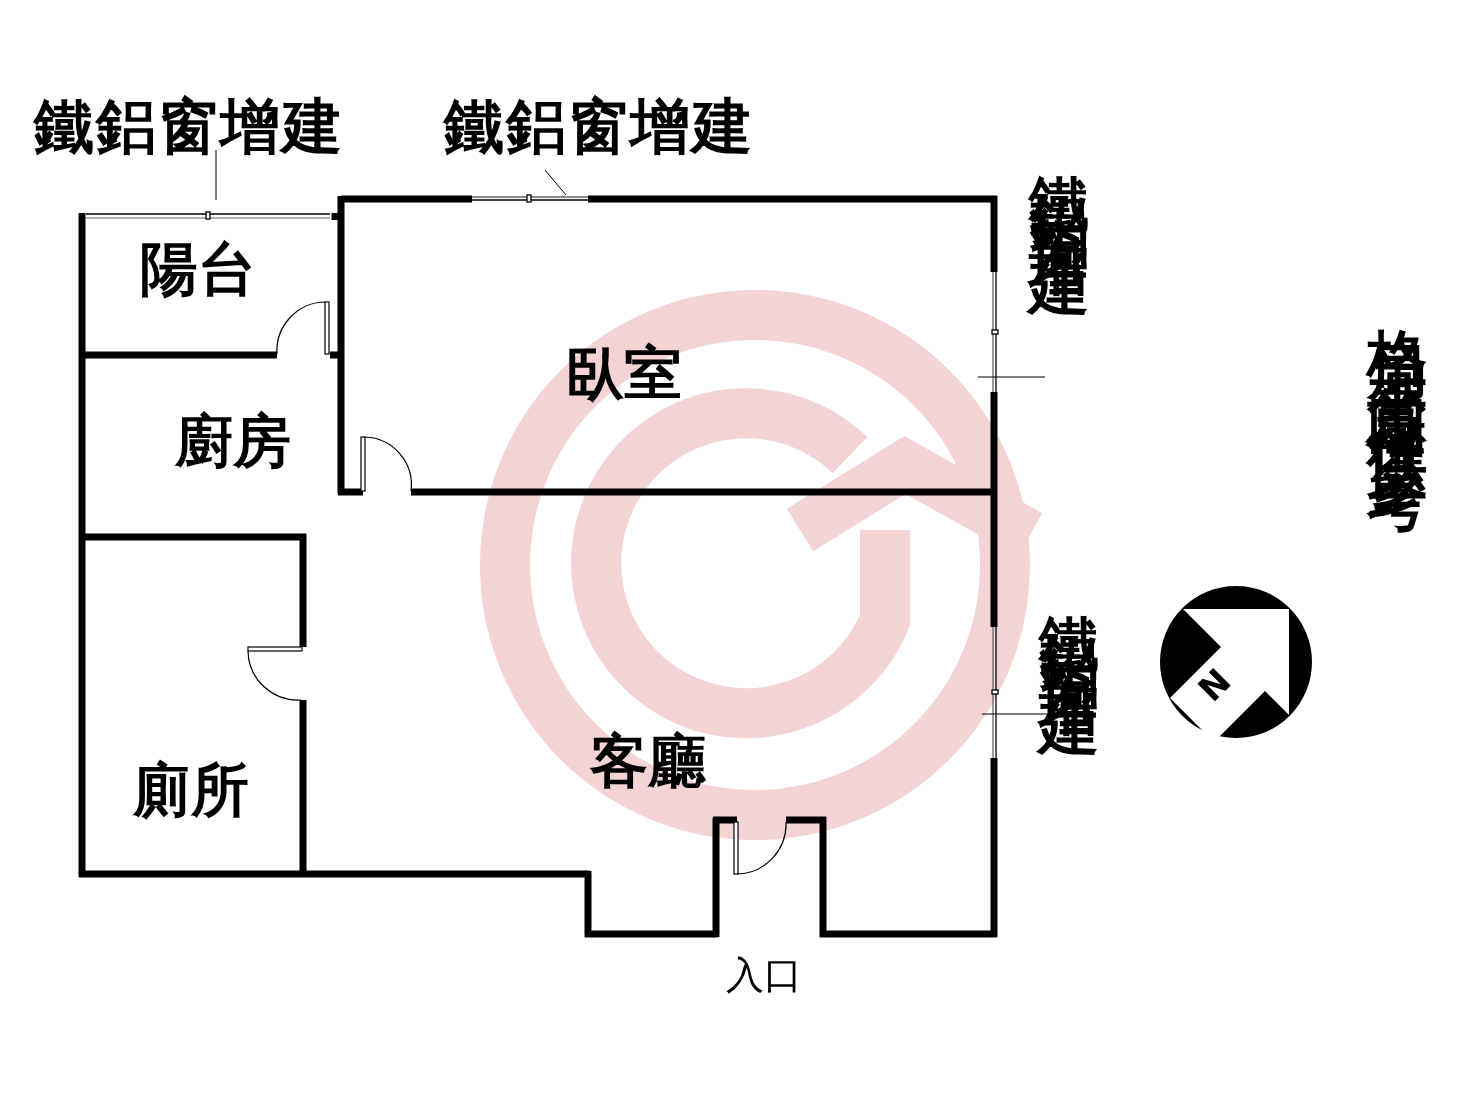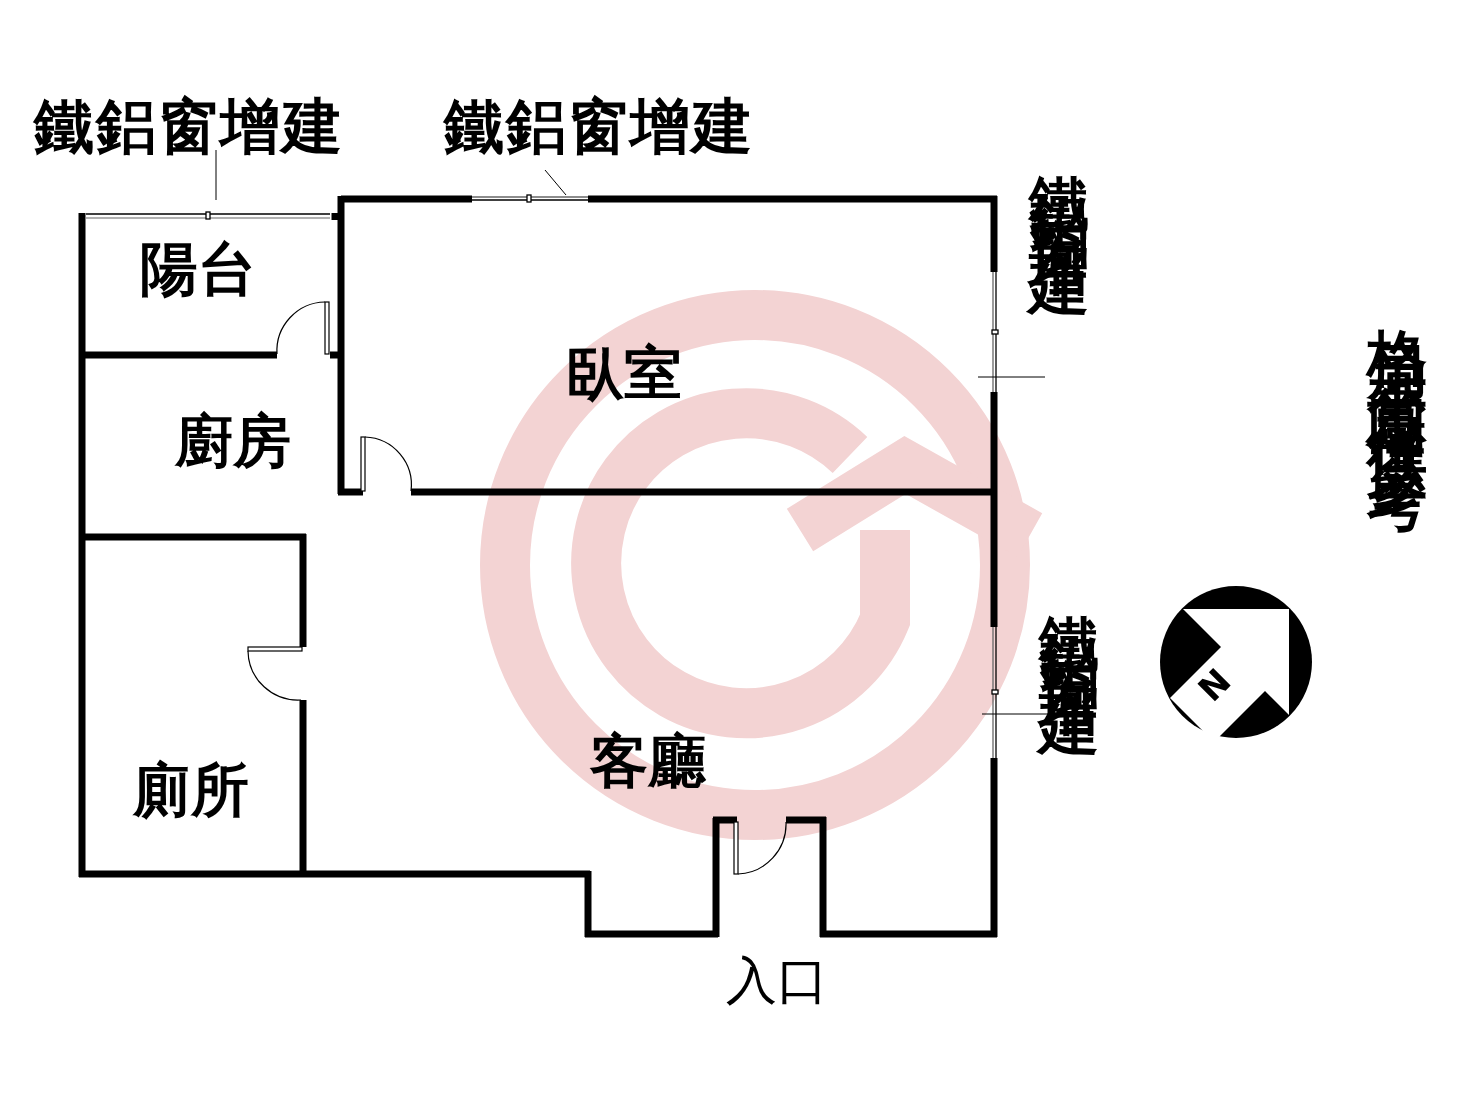--- a/index.html
+++ b/index.html
@@ -5,21 +5,21 @@
   html, body { margin:0; padding:0; background:#ffffff; }
   body { width:1480px; height:1110px; position:relative; overflow:hidden;
          font-family: "DejaVu Serif", "Liberation Serif", serif; }
   svg { position:absolute; left:0; top:0; }
   .lbl { position:absolute; color:#000; white-space:nowrap; line-height:1; }
   .room { font-size:58px; font-weight:bold; font-family:"DejaVu Sans", sans-serif; }
   .win-h { font-size:60px; font-weight:bold; font-family:"DejaVu Sans", sans-serif; letter-spacing:2px; }
   .vert { writing-mode: vertical-rl; text-orientation: upright; }
   .win-v { font-size:60px; font-weight:bold; font-family:"DejaVu Sans", sans-serif; letter-spacing:20px; }
   .note { font-size:60px; font-family:"DejaVu Sans", sans-serif; font-weight:bold; letter-spacing:18px; }
-  .entry { font-size:51px; font-family:Liberation Serif, serif; }
+  .entry { font-size:38px; font-family:Liberation Sans, sans-serif; }
 </style>
 </head>
 <body>
 
 <svg width="1480" height="1110" viewBox="0 0 1480 1110">
 
   <g fill="none" stroke="#f3d3d3">
     <circle cx="755" cy="565" r="250" stroke-width="50"></circle>
     <path d="M 850 455 A 150 150 0 1 0 885 620 L 885 530" stroke-width="50"></path>
     <path d="M 800 530 L 905 465 L 1030 535" stroke-width="50"></path>

